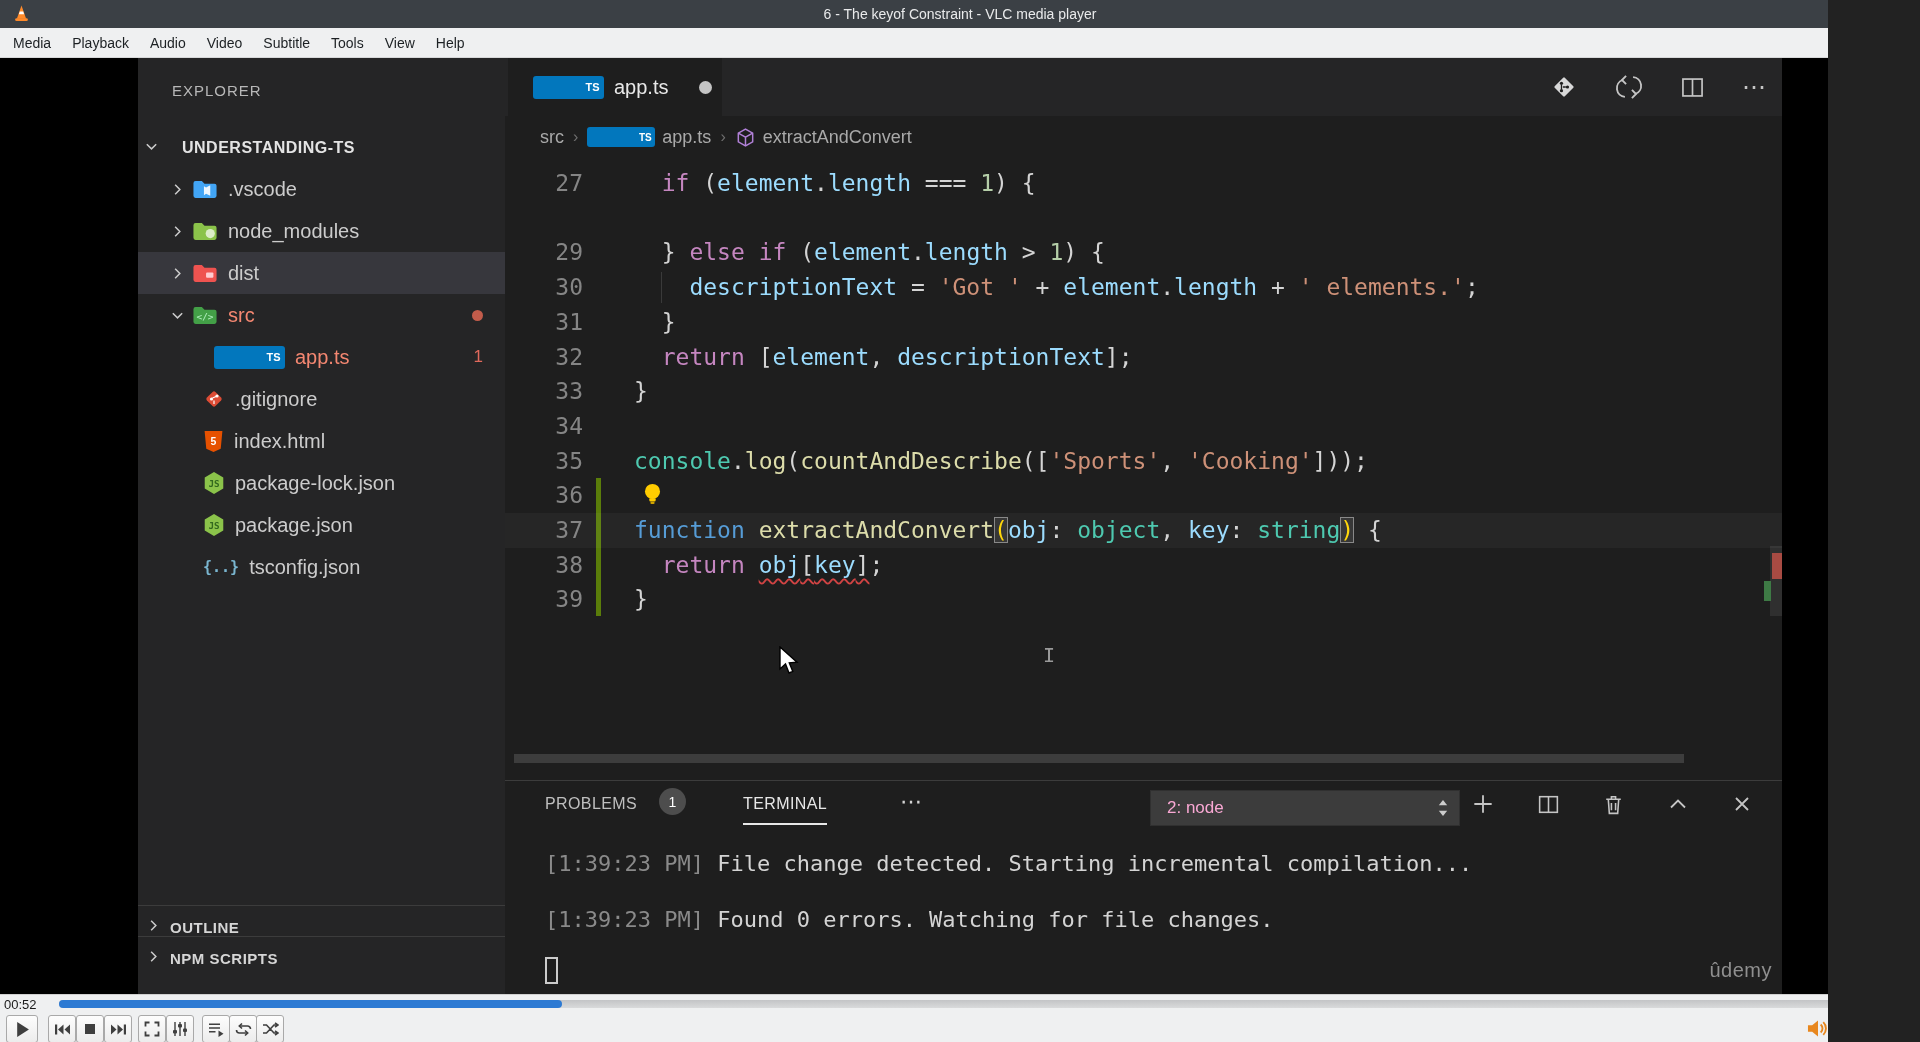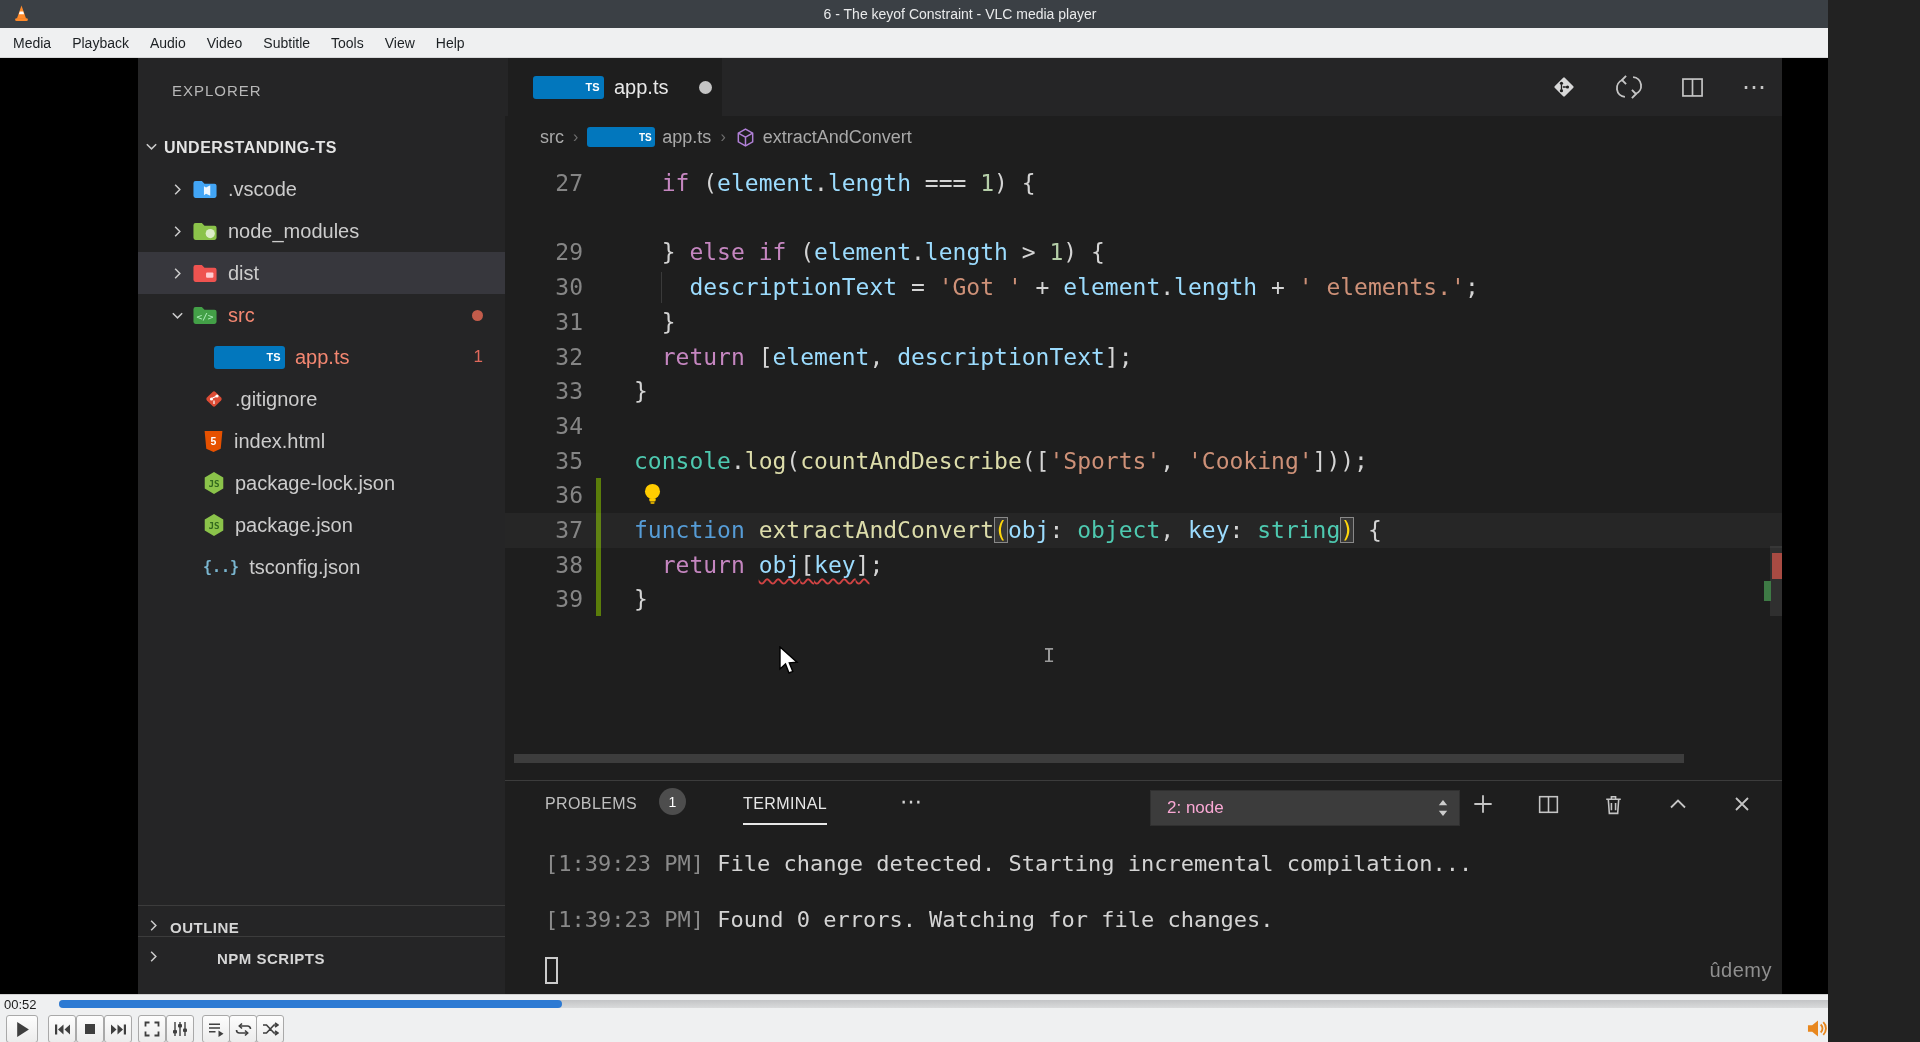--- a/index.html
+++ b/index.html
@@ -19,21 +19,21 @@
            padding-left:13px;box-sizing:border-box;}
   .menubar span{font-size:14px;color:#1c2023;}
   
   .video{position:absolute;left:0;top:58px;width:1920px;height:936px;background:#000;}
   .vscode{position:absolute;left:138px;top:0;width:1644px;height:936px;background:#1e1e1e;overflow:hidden;}
   
   .sidebar{position:absolute;left:0;top:0;width:367px;height:936px;background:#252526;}
   .sb-header{position:absolute;left:34px;top:24px;font-size:15px;color:#b8b8b8;letter-spacing:1px;}
   .sb-project{position:absolute;left:0;top:76px;width:367px;height:28px;display:flex;align-items:center;}
   .sb-project .chev{margin-left:6px;width:20px;}
-  .sb-project .lbl{font-size:16px;font-weight:bold;color:#e4e4e4;letter-spacing:.5px;margin-left:0;}
+  .sb-project .lbl{font-size:16px;font-weight:bold;color:#e4e4e4;letter-spacing:.5px;margin-left:18px;}
   .tree{position:absolute;left:0;top:110px;width:367px;}
   .trow{position:relative;width:367px;height:42px;display:flex;align-items:center;}
   .trow.sel{background:#37373d;}
   .trow .chev{width:22px;margin-left:32px;display:flex;align-items:center;}
   .trow .icon{display:flex;align-items:center;margin-right:10px;}
   .trow .lbl{font-size:20px;color:#cccccc;white-space:nowrap;}
   .trow .lbl.mod{color:#f48771;}
   .trow .badge{position:absolute;right:22px;font-size:17px;color:#e0695c;}
   .trow .badge.dot{width:11px;height:11px;border-radius:50%;background:#c25c4b;}
   .sb-section{position:absolute;left:0;width:367px;height:42px;border-top:1px solid #3c3c3c;
@@ -275,21 +275,21 @@
               <span class="lbl">tsconfig.json</span>
             </div>
           </div>
         <div id="sections">
             <div class="sb-section" style="top: 847px;">
               <span class="chev"><svg width="15" height="15" viewBox="0 0 16 16">
                   <path d="M5.5 3l5 5-5 5" fill="none" stroke="#cccccc" stroke-width="1.6"></path>
                 </svg></span>
               <span class="lbl">OUTLINE</span>
             </div>
-            <div class="sb-section" style="top: 878px; gap: 47px;">
+            <div class="sb-section" style="top: 878px;">
               <span class="chev"><svg width="15" height="15" viewBox="0 0 16 16">
                   <path d="M5.5 3l5 5-5 5" fill="none" stroke="#cccccc" stroke-width="1.6"></path>
                 </svg></span>
               <span class="lbl">NPM SCRIPTS</span>
             </div>
           </div>
       </div>
 
       <div class="editor">
         <div class="tabstrip">

